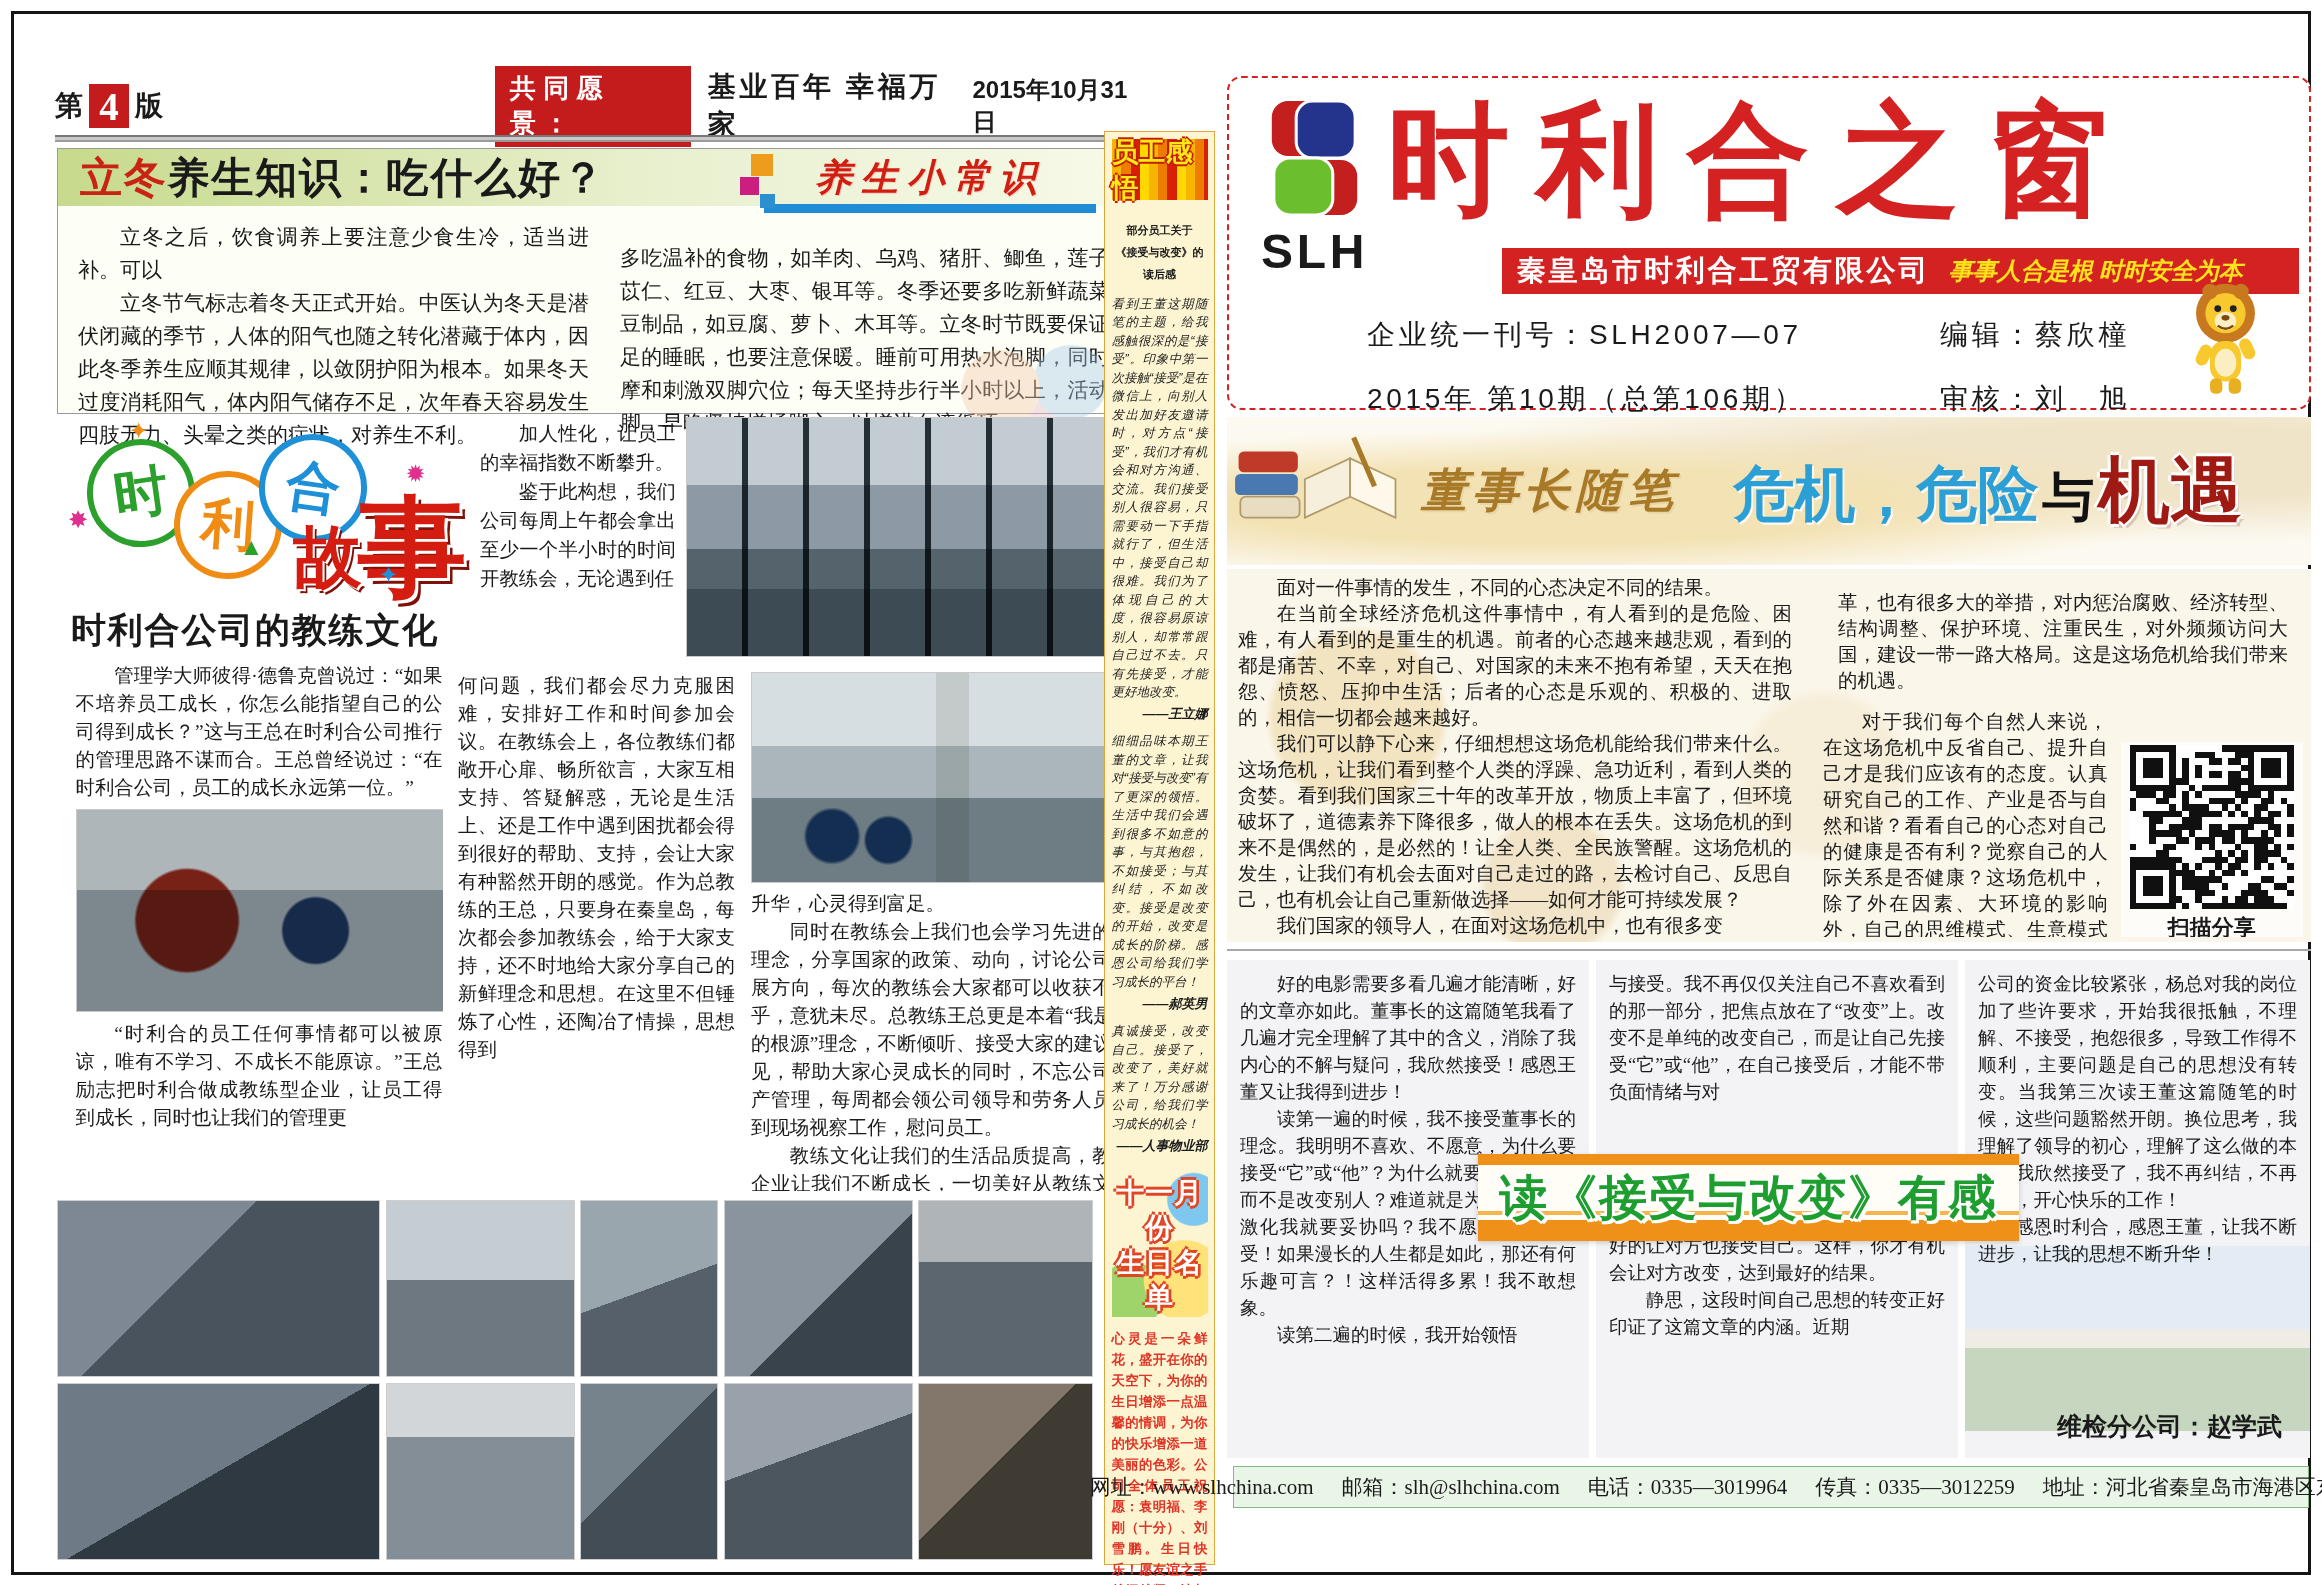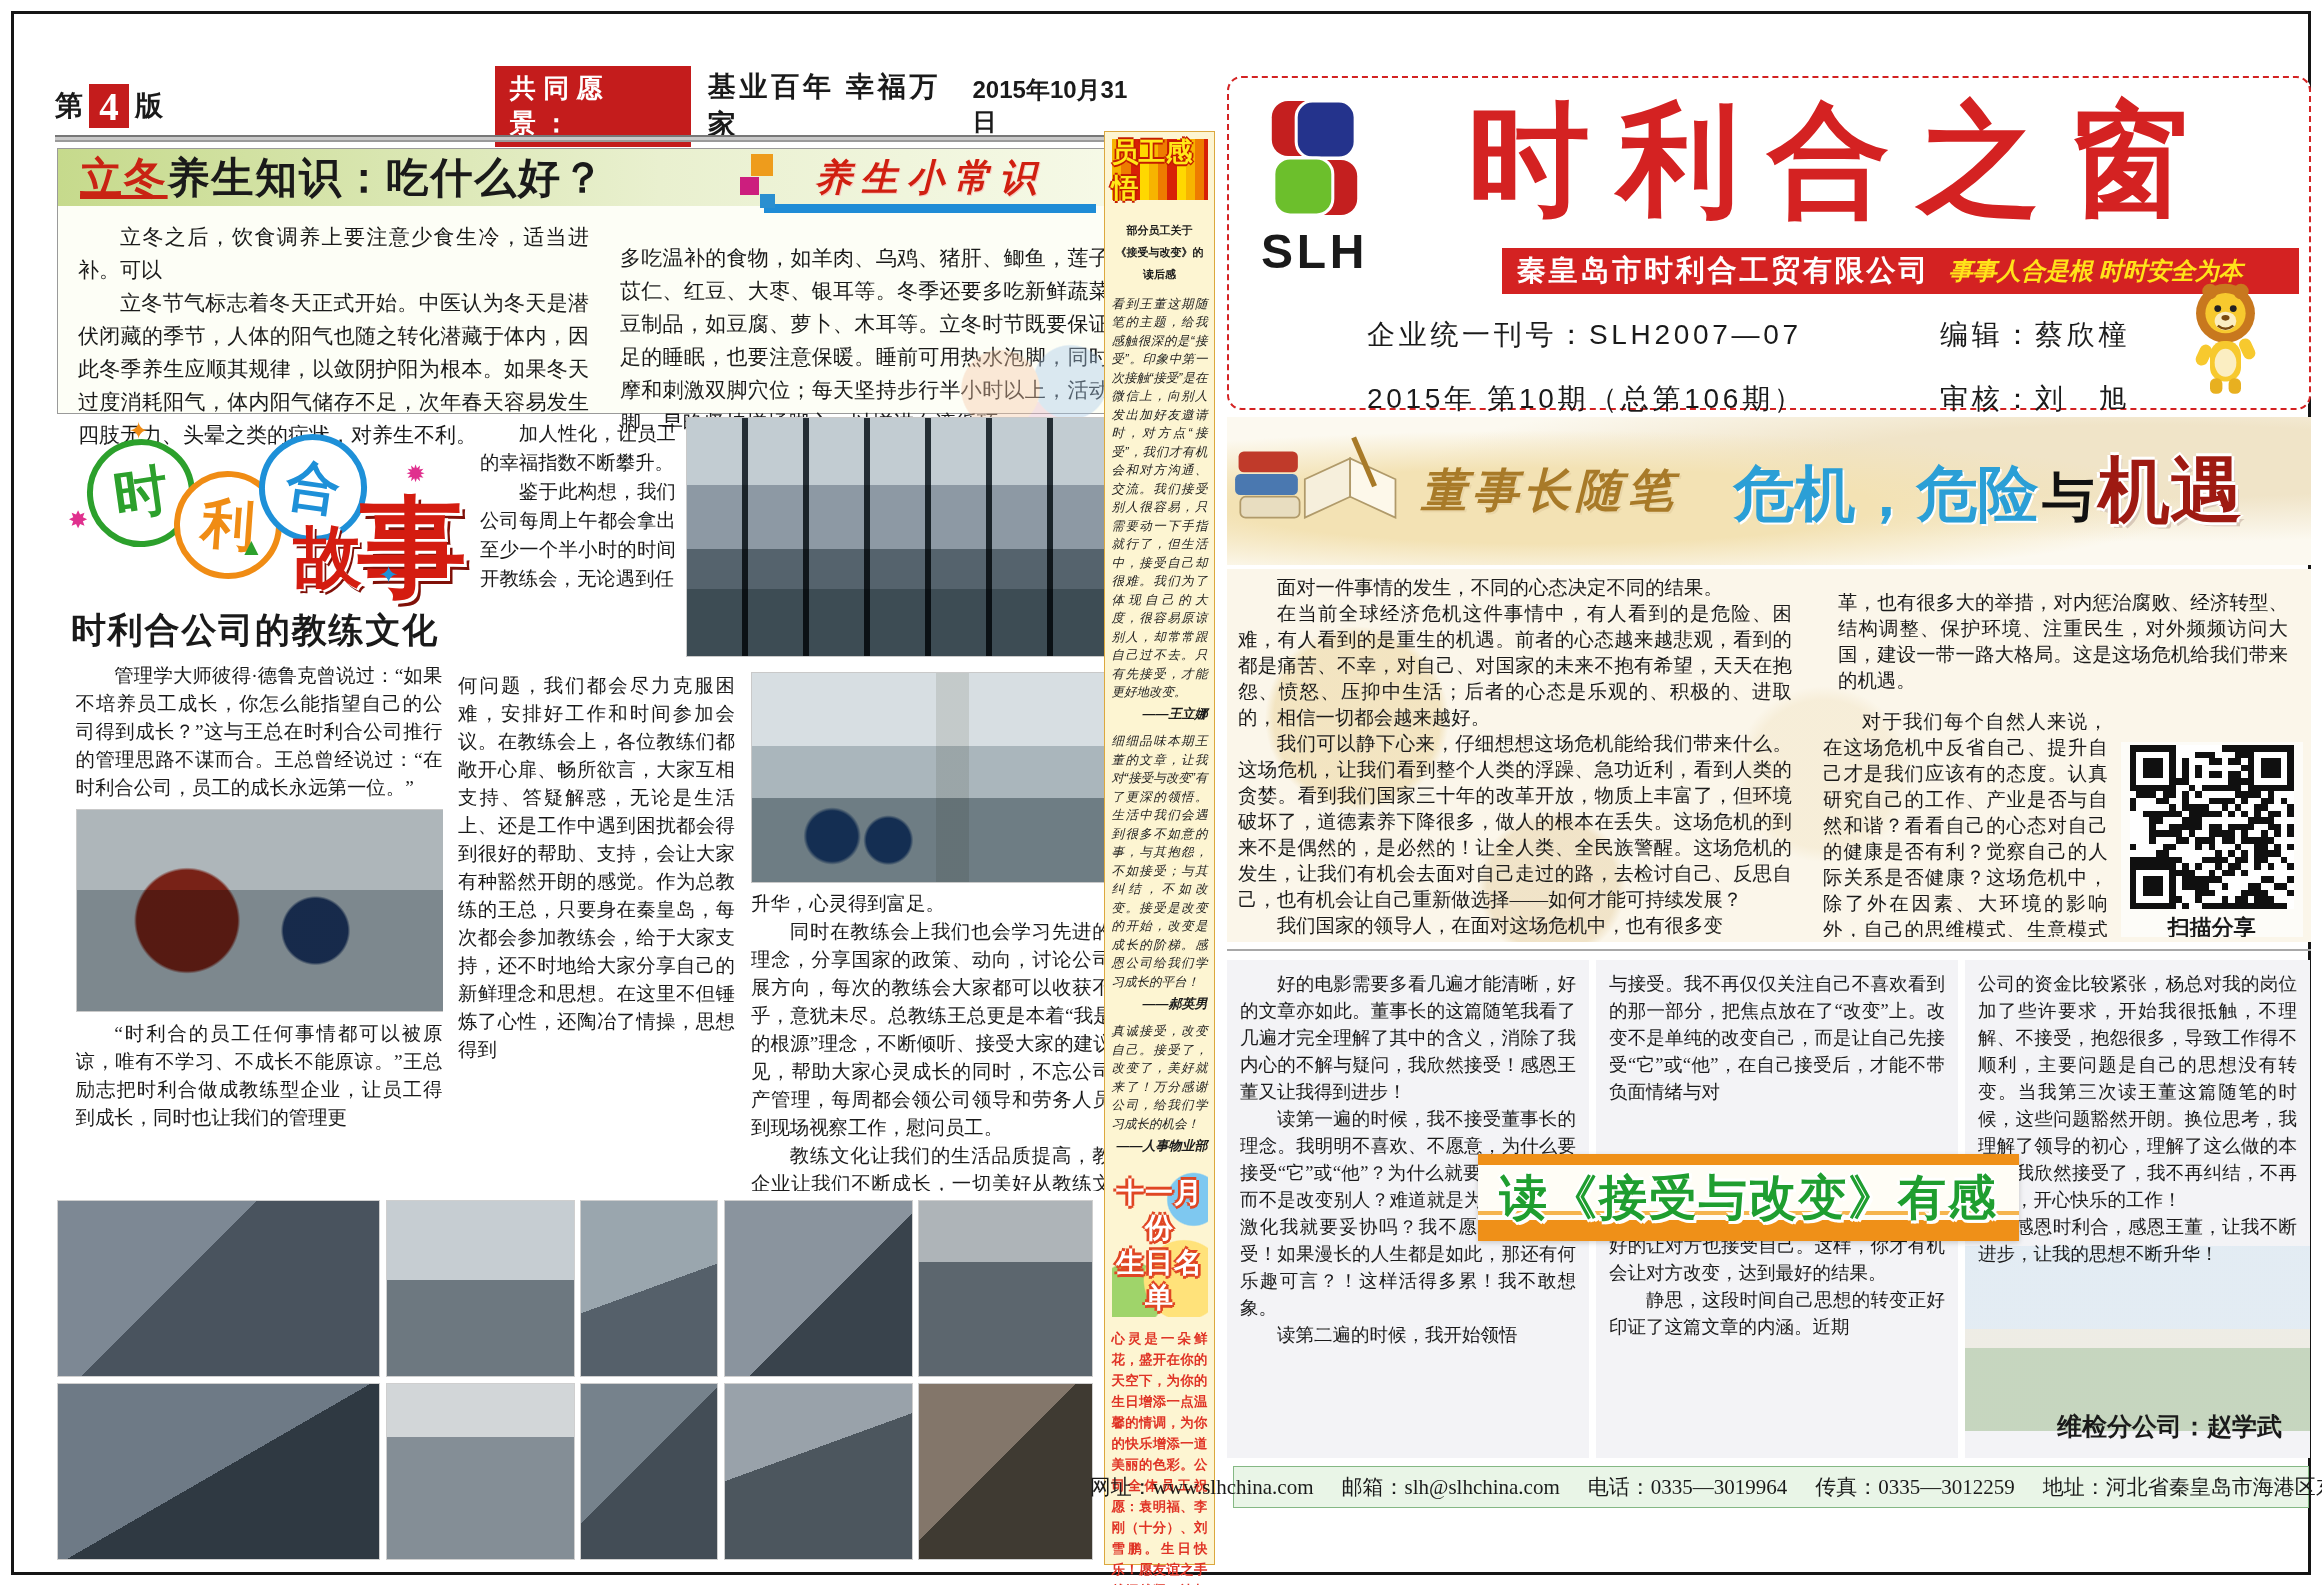--- a/index.html
+++ b/index.html
@@ -20,21 +20,21 @@
   .vision-text{font-size:28px;font-weight:bold;margin-left:16.6px;letter-spacing:3.7px;}
   .lp-date{margin-left:auto;font-size:24px;font-weight:bold;}
   .lp-rule{left:55px;top:135px;width:1096px;height:7.4px;
            background:linear-gradient(#777 0 1.8px,#c9c9c9 1.8px 5.5px,#9a9a9a 5.5px 7.4px);}
 
   
   .health{left:57px;top:148px;width:1093px;height:264px;border:0.9px solid #9a9a9a;background:#fdfef6;}
   .health-head{position:relative;height:57px;background:linear-gradient(90deg,#c6da8c,#e9f0cf 55%,#f7fae9);
                display:flex;align-items:center;padding:0 22px;overflow:visible;}
   .health-title{font-size:42px;font-weight:bold;letter-spacing:1.8px;}
-  .health-title .accent{color:#c92313;text-decoration:underline;}
+  .health-title .accent{color:#c92313;}
   .health-badge{position:absolute;right:55px;top:3.7px;width:332px;text-align:center;}
   .health-badge .sq1,.health-badge .sq2,.health-badge .sq3{position:absolute;display:block;}
   .sq1{width:22px;height:22px;background:#ee9c1c;left:-13px;top:1.8px;}
   .sq2{width:18.5px;height:18.5px;background:#cc1e7e;left:-24px;top:24px;}
   .sq3{width:14.8px;height:14.8px;background:#2b8fd0;left:-3.7px;top:41px;}
   .health-badge-text{font-size:37px;font-weight:bold;color:#d01f10;letter-spacing:9.2px;
                      font-style:italic;text-shadow:0.9px 0.9px 0 #f6c9c0;}
   .health-badge-bar{height:8.3px;background:#1f8cd6;margin-top:1.8px;}
   .health-body{position:relative;display:flex;gap:31px;padding:14.8px 20px;}
   .health-col{width:50%;font-size:21px;line-height:33px;text-align:justify;}
@@ -110,21 +110,21 @@
                 radial-gradient(circle at 85% 20%,#7ec8f0 0 18%,transparent 19%),#fdf5d2;}
   .bday-line{font-size:28px;font-weight:bold;color:#fff;line-height:35px;letter-spacing:0.9px;
      text-shadow:-2.8px 0 #e04624,2.8px 0 #e04624,0 -2.8px #e04624,0 2.8px #e04624,1.8px 1.8px 0 #e04624;}
   .bday-text{margin-top:11px;font-size:13.4px;line-height:21px;color:#e03426;font-weight:bold;text-align:justify;}
 
   
   .masthead{left:1227px;top:76px;width:1084px;height:334px;border:2.8px dashed #d42222;border-radius:14.8px;
             background:#fff;box-sizing:border-box;}
   .slh-block{left:16.6px;top:18.5px;width:138px;text-align:center;}
   .slh-text{font-family:"Liberation Sans",sans-serif;font-size:48px;font-weight:bold;letter-spacing:3.7px;margin-top:1.8px;}
-  .mast-title{left:166px;top:3.7px;width:895px;text-align:center;font-size:122px;font-weight:bold;
+  .mast-title{left:158px;top:3.7px;width:895px;text-align:left;font-size:122px;font-weight:bold;
               color:#d42222;letter-spacing:28px;line-height:157px;white-space:nowrap;}
   .mast-bar{left:273px;top:170px;width:797px;height:46px;background:#d42222;display:flex;align-items:center;
             padding:0 14.8px;box-sizing:border-box;gap:18.5px;}
   .mast-company{color:#fff;font-size:29px;font-weight:bold;font-family:"Liberation Sans",sans-serif;letter-spacing:2.8px;white-space:nowrap;}
   .mast-slogan{color:#ffe31a;font-size:24px;font-weight:bold;font-style:italic;white-space:nowrap;}
   .mast-info1{left:138px;top:238px;font-size:28px;letter-spacing:3.7px;font-family:"Liberation Sans",sans-serif;}
   .mast-info1 div{margin-bottom:26px;}
   .mast-info2{left:711px;top:238px;font-size:28px;letter-spacing:3.7px;font-family:"Liberation Sans",sans-serif;}
   .mast-info2 div{margin-bottom:26px;}
   .lion{left:941px;top:198px;width:111px;height:124px;}

